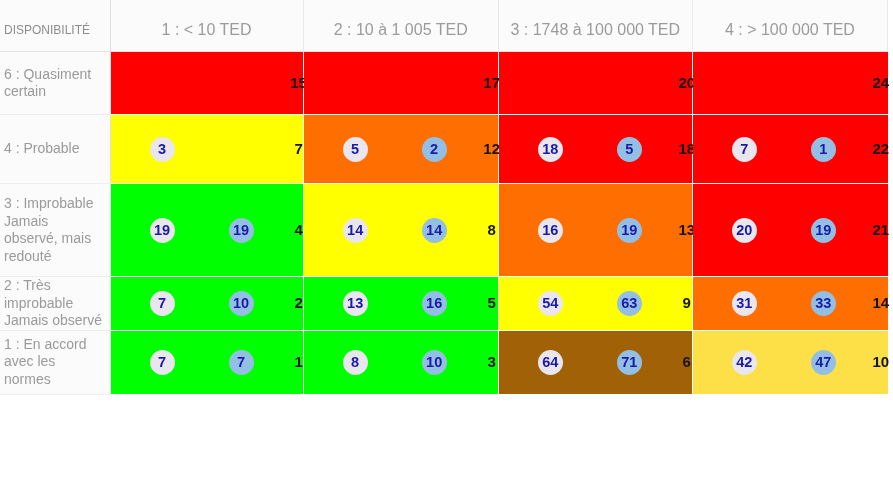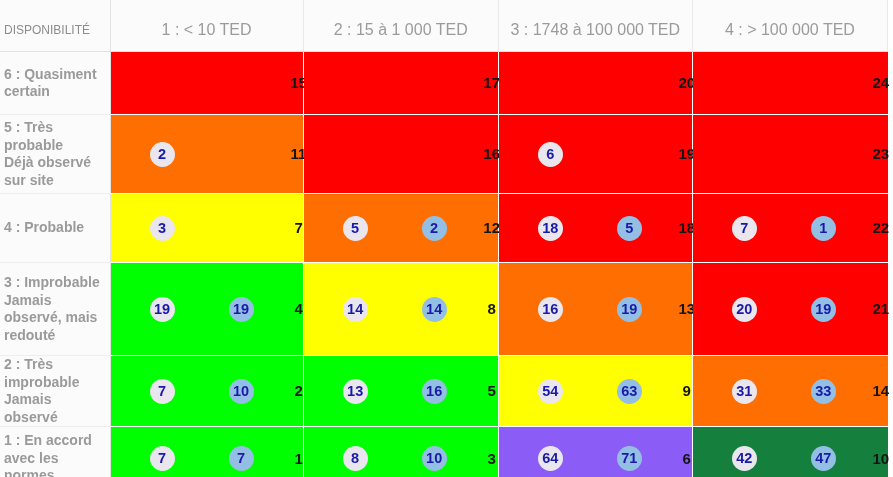--- a/index.html
+++ b/index.html
@@ -8,21 +8,21 @@
   #matrix{position:absolute;left:0;top:0;width:888px;border-collapse:collapse;table-layout:fixed;}
   #matrix td,#matrix th{padding:0;margin:0;vertical-align:middle;}
   .corner{width:110px;height:51px;vertical-align:top;background:#fbfbfb;border-right:1px solid #e2e2e2;
           border-bottom:1px solid #e2e2e2;font-weight:normal;text-align:left;}
   .corner span{display:block;padding:8px 0 0 4px;color:#8d8d8d;font-size:12px;}
   .colhead{vertical-align:top;background:#fbfbfb;border-right:1px solid #e9e9e9;border-bottom:1px solid #e2e2e2;
            text-align:center;color:#9b9b9b;font-size:16px;font-weight:normal;}
   .colhead span{display:block;padding-top:9px;}
   .rowhead{width:110px;background:#fbfbfb;border-right:1px solid #e2e2e2;
            border-bottom:1px solid #eeeeee;color:#9a9a9a;font-size:14px;
-           font-weight:bold;text-align:left;vertical-align:middle;}
+           font-weight:normal;text-align:left;vertical-align:middle;}
   .rowhead .txt{display:block;width:100px;padding:0 0 0 4px;line-height:17.5px;}
   td.cell{position:relative;background-clip:padding-box;
           border-right:1px solid rgba(255,255,255,0.75);
           border-bottom:1px solid rgba(255,255,255,0.55);}
   td.cell:last-child{border-right:none;}
   .b1,.b2{position:absolute;top:50%;width:25px;height:25px;margin-top:-12.5px;border-radius:50%;
           font-size:14.5px;font-weight:bold;color:#1a1aa8;text-align:center;line-height:25px;}
   .b1{left:39px;background:#e9e6ee;}
   .b2{left:118px;background:#93bfe4;}
   .val{position:absolute;top:50%;margin-top:-9px;left:168px;width:40px;text-align:center;
@@ -41,21 +41,21 @@
   </colgroup>
   <thead>
     <tr>
       <th class="corner">
         <span>DISPONIBILITÉ</span>
       </th>
       <th class="colhead">
           <span>1 :  &lt; 10 TED</span>
         </th>
       <th class="colhead">
-          <span>2 :  15 à 1 000 TED</span>
+          <span>2 :  10 à 1 005 TED</span>
         </th>
       <th class="colhead">
           <span>3 :  1748 à 100 000 TED</span>
         </th>
       <th class="colhead">
           <span>4 :  &gt; 100 000 TED</span>
         </th>
     </tr>
   </thead>
   <tbody id="tbody">
@@ -67,39 +67,20 @@
           <span class="val solo">15</span>
         </td>
         <td class="cell" style="background: rgb(255, 0, 0);">
           <span class="val solo">17</span>
         </td>
         <td class="cell" style="background: rgb(255, 0, 0);">
           <span class="val solo">20</span>
         </td>
         <td class="cell" style="background: rgb(255, 0, 0);">
           <span class="val solo">24</span>
-        </td>
-      </tr>
-      <tr style="height: 79px;">
-        <th class="rowhead">
-          <span class="txt"><span>5 :  Très probable</span><br><span>Déjà observé sur site</span></span>
-        </th>
-        <td class="cell" style="background: rgb(255, 110, 0);">
-          <span class="b1">2</span>
-          <span class="val">11</span>
-        </td>
-        <td class="cell" style="background: rgb(255, 0, 0);">
-          <span class="val solo">16</span>
-        </td>
-        <td class="cell" style="background: rgb(255, 0, 0);">
-          <span class="b1">6</span>
-          <span class="val">19</span>
-        </td>
-        <td class="cell" style="background: rgb(255, 0, 0);">
-          <span class="val solo">23</span>
         </td>
       </tr>
       <tr style="height: 69px;">
         <th class="rowhead">
           <span class="txt"><span>4 :  Probable</span></span>
         </th>
         <td class="cell" style="background: rgb(255, 255, 0);">
           <span class="b1">3</span>
           <span class="val">7</span>
         </td>
@@ -176,25 +157,25 @@
         <td class="cell" style="background: rgb(0, 255, 0);">
           <span class="b1">7</span>
           <span class="b2">7</span>
           <span class="val">1</span>
         </td>
         <td class="cell" style="background: rgb(0, 255, 0);">
           <span class="b1">8</span>
           <span class="b2">10</span>
           <span class="val">3</span>
         </td>
-        <td class="cell" style="background: #8b5cf6;">
+        <td class="cell" style="background: #a16207;">
           <span class="b1">64</span>
           <span class="b2">71</span>
           <span class="val">6</span>
         </td>
-        <td class="cell" style="background: #15803d; margin-left: 8px;">
+        <td class="cell" style="background: #fde047; margin-left: 8px;">
           <span class="b1">42</span>
           <span class="b2">47</span>
           <span class="val">10</span>
         </td>
       </tr>
     </tbody>
 </table>
 
 </body></html>

